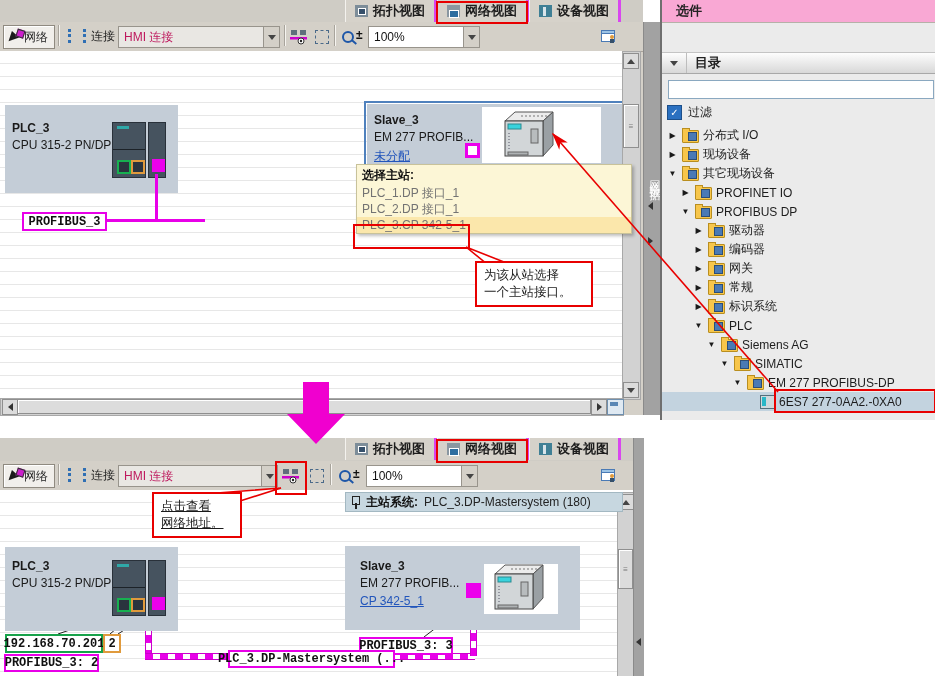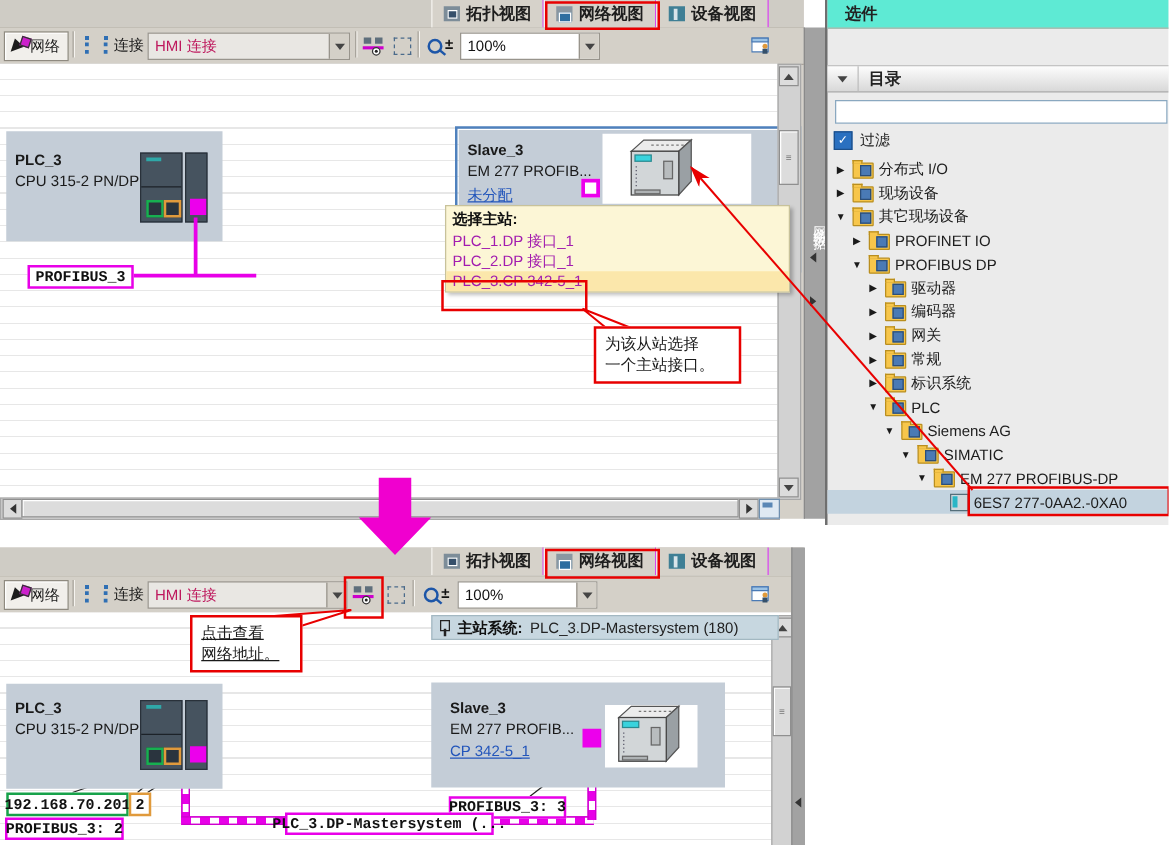--- a/index.html
+++ b/index.html
@@ -6,21 +6,21 @@
   .screen{position:relative;width:935px;height:676px;overflow:hidden;
           font-family:"Liberation Sans","DejaVu Sans",sans-serif;font-size:12px;color:#222;background:#fff;}
 
   
   .panel{position:absolute;background:#d4d0c8;}
   .panel-top{left:0;top:0;width:643px;height:415px;}
   .panel-bottom{left:0;top:438px;width:643px;height:238px;}
   .tabrow{position:absolute;left:0;top:0;width:100%;height:22px;background:#cfccc5;border-bottom:1px solid #948d82;}
   .tabs{position:absolute;left:345px;top:0;height:22px;display:flex;}
   .vtab{display:flex;align-items:center;gap:5px;padding:0 9px;height:22px;background:#d6d2ca;
-        border-right:1px solid #d946ef;border-left:1px solid #f4f2ee;font-weight:bold;font-size:13px;color:#1d1d1d;}
+        border-right:3px solid #d946ef;border-left:1px solid #f4f2ee;font-weight:bold;font-size:13px;color:#1d1d1d;}
   .tab-ico{width:13px;height:12px;position:relative;flex:0 0 auto;}
   .ico-topo{background:#7d8d99;}
   .ico-topo::after{content:"";position:absolute;left:3px;top:3px;width:6px;height:5px;background:#36506b;border:1px solid #fff;}
   .ico-net{background:#8a97a1;}
   .ico-net::after{content:"";position:absolute;left:2px;top:5px;width:8px;height:6px;background:#2e6ea0;border:1px solid #fff;}
   .ico-dev{background:#3f7f95;}
   .ico-dev::after{content:"";position:absolute;left:4px;top:2px;width:3px;height:9px;background:#d8e4ea;}
 
   .toolbar{position:absolute;left:0;width:643px;height:29px;background:#d4d0c8;border-bottom:1px solid #a9a29a;}
   .toolbar-top{top:22px;}
@@ -81,21 +81,21 @@
   .mline{position:absolute;background:#e800e8;z-index:4;}
   .dash-h{position:absolute;height:5px;background:#e800e8;z-index:5;
     background-image:repeating-linear-gradient(90deg,#e800e8 0 8px,#ffffff 8px 15px);border-top:1px solid #cc00cc;border-bottom:1px solid #cc00cc;}
   .dash-v{position:absolute;width:5px;background:#e800e8;z-index:5;
     background-image:repeating-linear-gradient(0deg,#e800e8 0 8px,#ffffff 8px 15px);border-left:1px solid #cc00cc;border-right:1px solid #cc00cc;}
 
   
   .dropdown{position:absolute;background:#fcf6d6;border:1px solid #c8c29a;z-index:20;box-shadow:2px 2px 3px rgba(0,0,0,.25);}
   .dd-title{padding:2px 5px 1px 5px;font-weight:bold;color:#111;}
   .dropdown ul{list-style:none;margin:0;padding:0;}
-  .dropdown li{height:16px;line-height:16px;padding:0 5px;color:#a21caf;white-space:nowrap;}
+  .dropdown li{height:16px;line-height:16px;padding:0 5px;color:#737373;white-space:nowrap;}
   .dropdown li.hl{background:#fbe7ab;}
 
   
   .sb-track{position:absolute;background:#d2d2d2;border:1px solid #a8a8a8;}
   .sb-thumb{position:absolute;background:#dcdcdc;border:1px solid #8f8f8f;box-shadow:inset 1px 1px 0 #fff;display:flex;align-items:center;justify-content:center;color:#777;font-size:8px;letter-spacing:0;}
   .sb-arrow{position:absolute;width:14px;height:14px;background:#dcdcdc;border:1px solid #8f8f8f;display:flex;align-items:center;justify-content:center;}
   .vstrip{position:absolute;background:#a2a2a2;border-left:1px solid #8a8a8a;}
   .vstrip .vtxt{position:absolute;left:3px;top:150px;writing-mode:vertical-rl;color:#fff;font-size:11px;letter-spacing:3px;}
   .navico{position:absolute;width:15px;height:14px;background:#dfe9f2;border:1px solid #6f8fae;}
   .navico::after{content:"";position:absolute;left:2px;top:2px;width:8px;height:4px;background:#5a87b5;}
@@ -103,21 +103,21 @@
   
   .masterbar{position:absolute;left:345px;top:54px;width:278px;height:20px;background:#c7d7e0;border:1px solid #a3b8c2;
              display:flex;align-items:center;gap:6px;padding:0 6px;box-sizing:border-box;z-index:12;white-space:nowrap;}
   .masterbar .pfx{font-weight:bold;color:#111;}
   .pin{width:8px;height:13px;position:relative;flex:0 0 auto;}
   .pin::before{content:"";position:absolute;left:0;top:0;width:6px;height:7px;border:1.5px solid #222;}
   .pin::after{content:"";position:absolute;left:3px;top:7px;width:1.5px;height:6px;background:#222;}
 
   
   .sidebar{position:absolute;left:660px;top:0;width:275px;height:420px;background:#ebebeb;border-left:2px solid #6f6f6f;box-sizing:border-box;}
-  .sb-header{position:absolute;left:0;top:0;width:100%;height:23px;background:#5eead4;border-bottom:1px solid #b5b1a8;
+  .sb-header{position:absolute;left:0;top:0;width:100%;height:23px;background:#f9a8d4;border-bottom:1px solid #b5b1a8;
              display:flex;align-items:center;padding-left:14px;box-sizing:border-box;font-weight:bold;font-size:13px;color:#222;}
   .pal-header{position:absolute;left:0;top:52px;width:100%;height:22px;background:linear-gradient(#fdfdfd,#d8d8d8);
               border-top:1px solid #c4c4c4;border-bottom:1px solid #a8a8a8;display:flex;align-items:center;gap:8px;
               padding-left:8px;box-sizing:border-box;font-weight:bold;font-size:13px;color:#222;}
   .pal-header .hsep{width:1px;height:100%;background:#bdbdbd;}
   .searchbox{position:absolute;left:6px;top:80px;width:258px;height:17px;border:1px solid #8aa8c0;background:#fff;font-size:12px;padding:0 3px;}
   .filter-row{position:absolute;left:5px;top:104px;display:flex;align-items:center;gap:6px;}
   .cbx{width:13px;height:13px;background:#2a70c0;border:1px solid #1c4f8a;color:#fff;font-size:10px;line-height:13px;text-align:center;}
   .tree{position:absolute;left:0;top:126px;width:100%;}
   .tree-row{height:19px;display:flex;align-items:center;gap:4px;}

